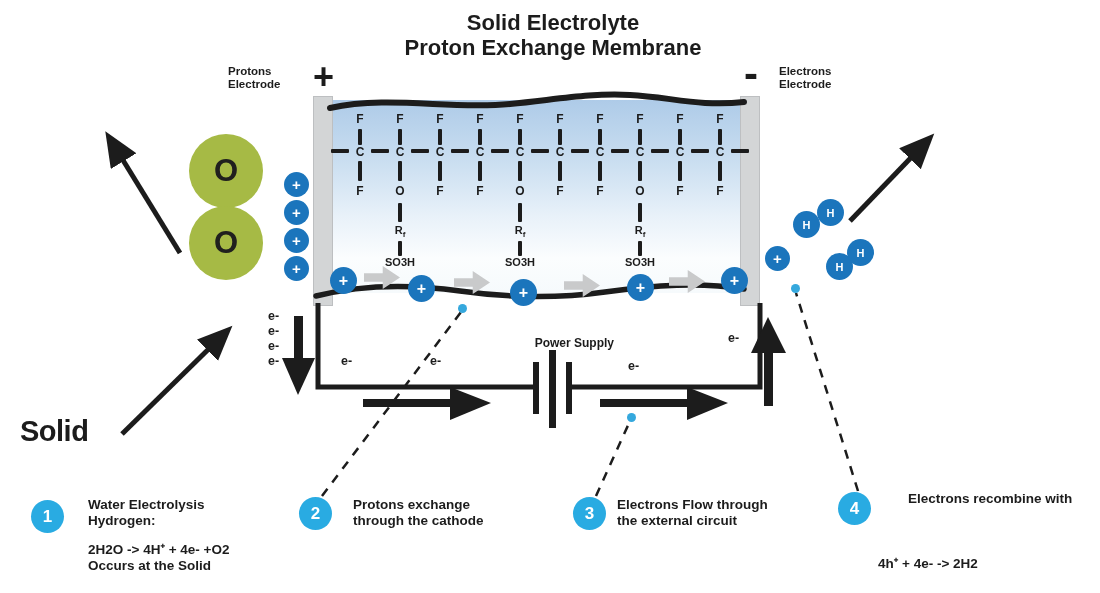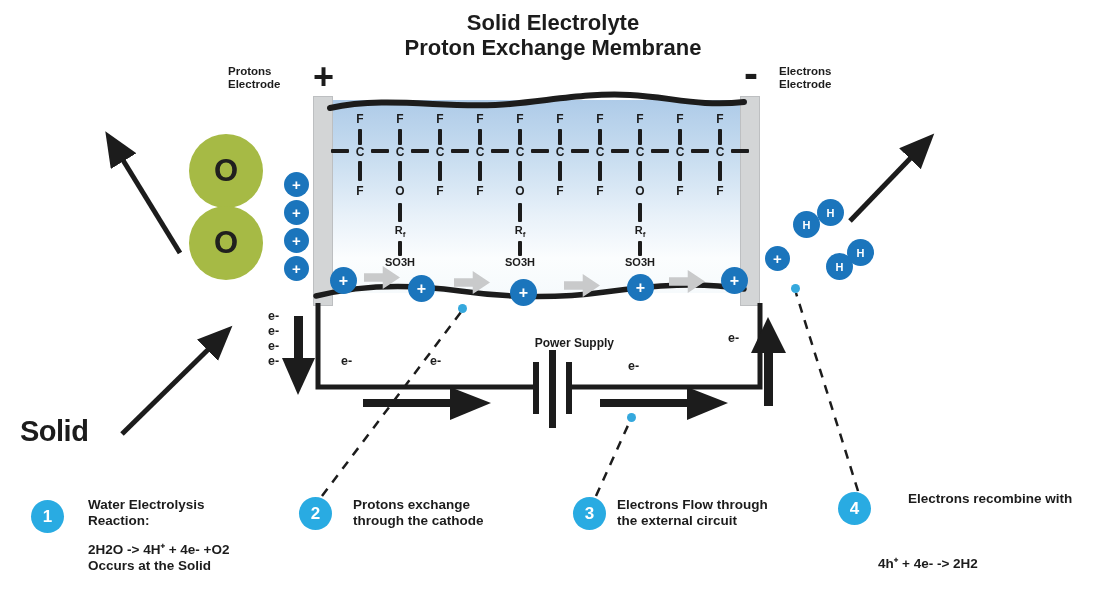--- a/index.html
+++ b/index.html
@@ -229,21 +229,21 @@
   <div>
       <div class="abs dot" style="left: 457.5px; top: 303.5px; width: 9px; height: 9px;"></div>
       <div class="abs dot" style="left: 626.5px; top: 412.5px; width: 9px; height: 9px;"></div>
       <div class="abs dot" style="left: 790.5px; top: 283.5px; width: 9px; height: 9px;"></div>
     </div>
 
   <div>
     <div class="abs step-circle" style="left:31px;top:500px;">1</div>
     <div class="abs step-text" style="left:88px;top:497px;">
       <div>Water Electrolysis</div>
-      <div>Reaction:</div>
+      <div>Hydrogen:</div>
     </div>
     <div class="abs step-text" style="left:88px;top:542px;">
       <div>2H2O -&gt; 4H⁺ + 4e- +O2</div>
       <div>Occurs at the Solid</div>
     </div>
   </div>
 
   <div>
     <div class="abs step-circle" style="left:299px;top:497px;">2</div>
     <div class="abs step-text" style="left:353px;top:497px;">

